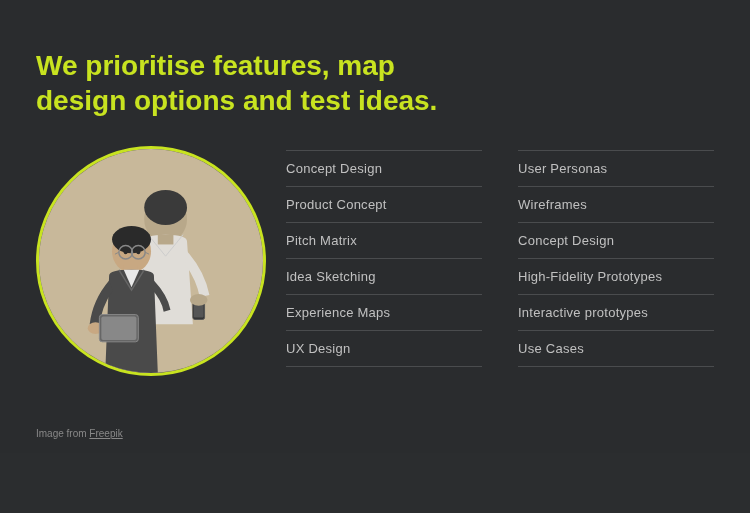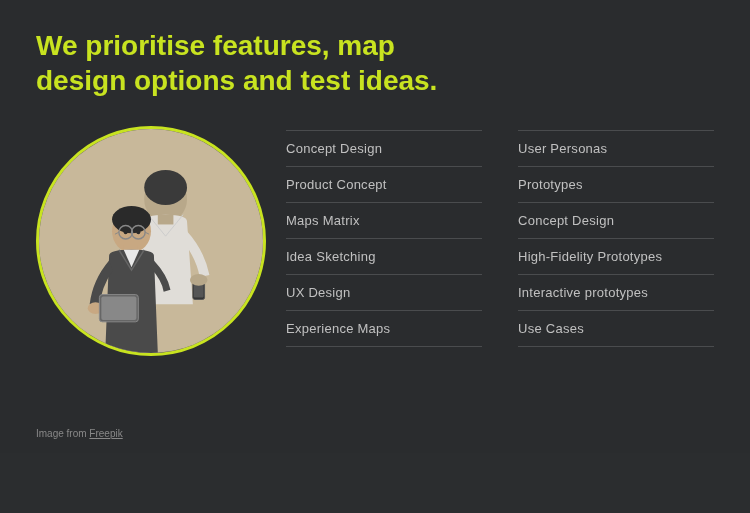--- a/index.html
+++ b/index.html
@@ -10,21 +10,21 @@
       font-family: 'Arial', sans-serif;
       overflow: hidden;
       position: relative;
     }
 
     .page-container {
       width: 750px;
       height: 453px;
       background-color: #2a2c2e;
       position: relative;
-      padding: 28px 36px;
+      padding: 48px 36px;
     }
 
     .heading {
       color: #c8e320;
       font-size: 28px;
       font-weight: 700;
       line-height: 1.25;
       margin-bottom: 28px;
       max-width: 420px;
     }
@@ -168,29 +168,29 @@
 
         <ellipse cx="164" cy="155" rx="9" ry="6" fill="#b8a88a"></ellipse>
       </svg>
     </div>
 
     <div class="lists-area">
 
       <div class="list-column">
         <div class="list-item">Concept Design</div>
         <div class="list-item">Product Concept</div>
-        <div class="list-item">Maps Matrix</div>
+        <div class="list-item">Pitch Matrix</div>
         <div class="list-item">Idea Sketching</div>
+        <div class="list-item">Experience Maps</div>
         <div class="list-item">UX Design</div>
-        <div class="list-item">Experience Maps</div>
       </div>
 
       <div class="list-column">
         <div class="list-item">User Personas</div>
-        <div class="list-item">Prototypes</div>
+        <div class="list-item">Wireframes</div>
         <div class="list-item">Concept Design</div>
         <div class="list-item">High-Fidelity Prototypes</div>
         <div class="list-item">Interactive prototypes</div>
         <div class="list-item">Use Cases</div>
       </div>
     </div>
   </div>
 
   <div class="image-credit">
     <span>Image from </span><a href="#">Freepik</a>

